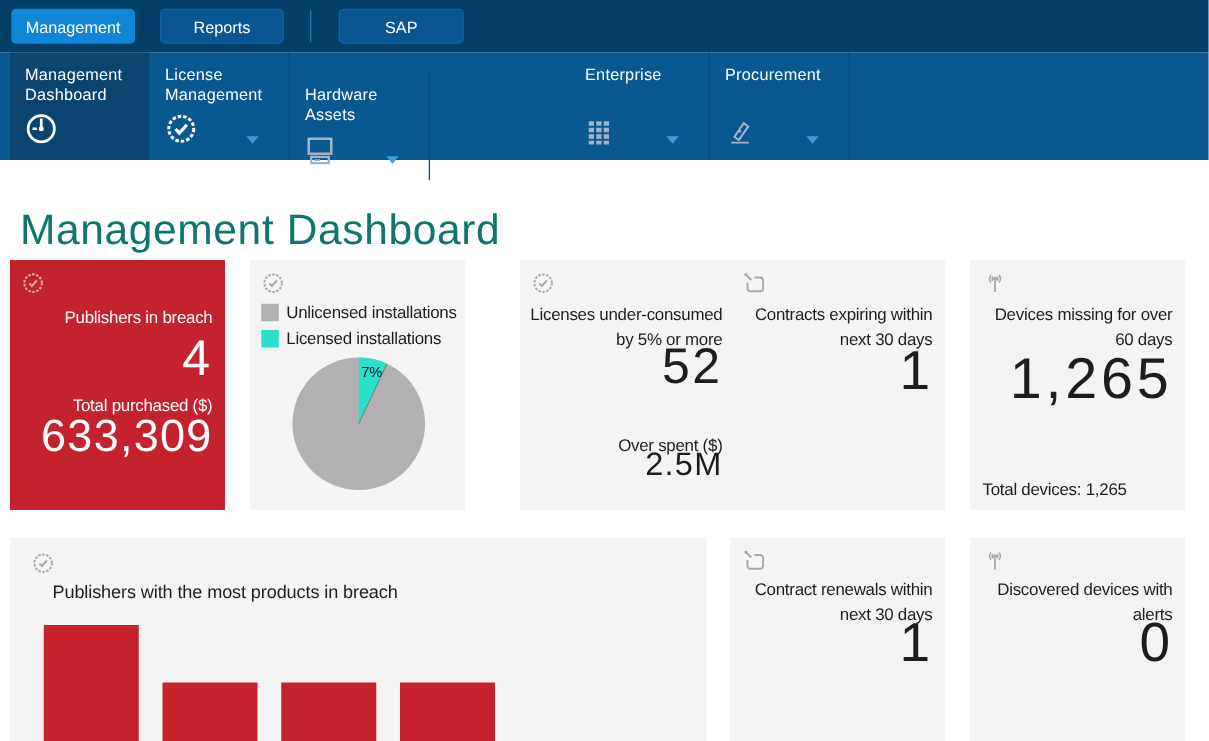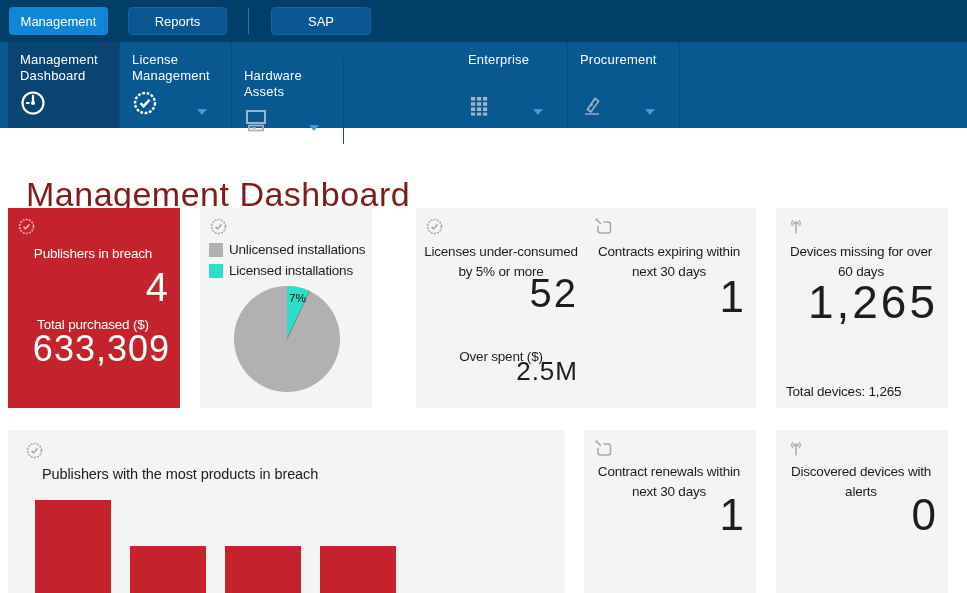--- a/index.html
+++ b/index.html
@@ -19,26 +19,26 @@
   .navbar{position:absolute;left:0;top:42px;width:967px;height:86px;background:#0a5890;}
   .nav-item{position:absolute;top:0;height:86px;width:112px;box-sizing:border-box;
             border-right:1px solid #084d80;padding:10px 0 0 12px;color:#fff;font-size:13px;}
   .nav-item.active{background:#0a4471;}
   .nav-label{line-height:16px;letter-spacing:.2px;}
   .nav-icon{position:absolute;left:12px;bottom:9px;}
   .nav-arrow{position:absolute;right:24px;bottom:13px;width:0;height:0;
              border-left:5px solid transparent;border-right:5px solid transparent;
              border-top:6px solid #3f9bd9;}
   
-  .page-title{position:absolute;left:8px;top:157px;margin:18px;font-size:34px;font-weight:400;
-              color:#7f1d1d;letter-spacing:.5px;}
+  .page-title{position:absolute;left:8px;top:157px;margin:8px;font-size:34px;font-weight:400;
+              color:#0f766e;letter-spacing:.5px;}
   .card{position:absolute;background:#f5f4f5;box-sizing:border-box;color:#1d1d1b;}
   .card.red{background:#c4232e;color:#fff;}
   .card-icon{position:absolute;top:10px;left:10px;}
-  .heading{position:absolute;top:34px;left:8px;right:10px;text-align:center;
+  .heading{position:absolute;top:34px;left:8px;right:10px;text-align:right;
            font-size:13.5px;line-height:20px;letter-spacing:-.2px;}
   .heading span{display:block;white-space:nowrap;}
   .num{position:absolute;right:10px;font-weight:400;line-height:1.05;letter-spacing:2px;}
   .footer-note{position:absolute;left:10px;bottom:9px;font-size:13.5px;letter-spacing:-.2px;} .v-under{top:122px;font-size:36px;letter-spacing:1px;}
   
   .legend{position:absolute;left:9px;top:34px;}
   .legend-row{display:flex;align-items:center;margin-bottom:6px;}
   .legend-swatch{width:14px;height:14px;margin-right:6px;flex:0 0 auto;}
   .sw-gray{background:#b3b0b3;} .sw-teal{background:#2be0c9;}
   .legend-label{font-size:13.5px;letter-spacing:-.2px;white-space:nowrap;}

